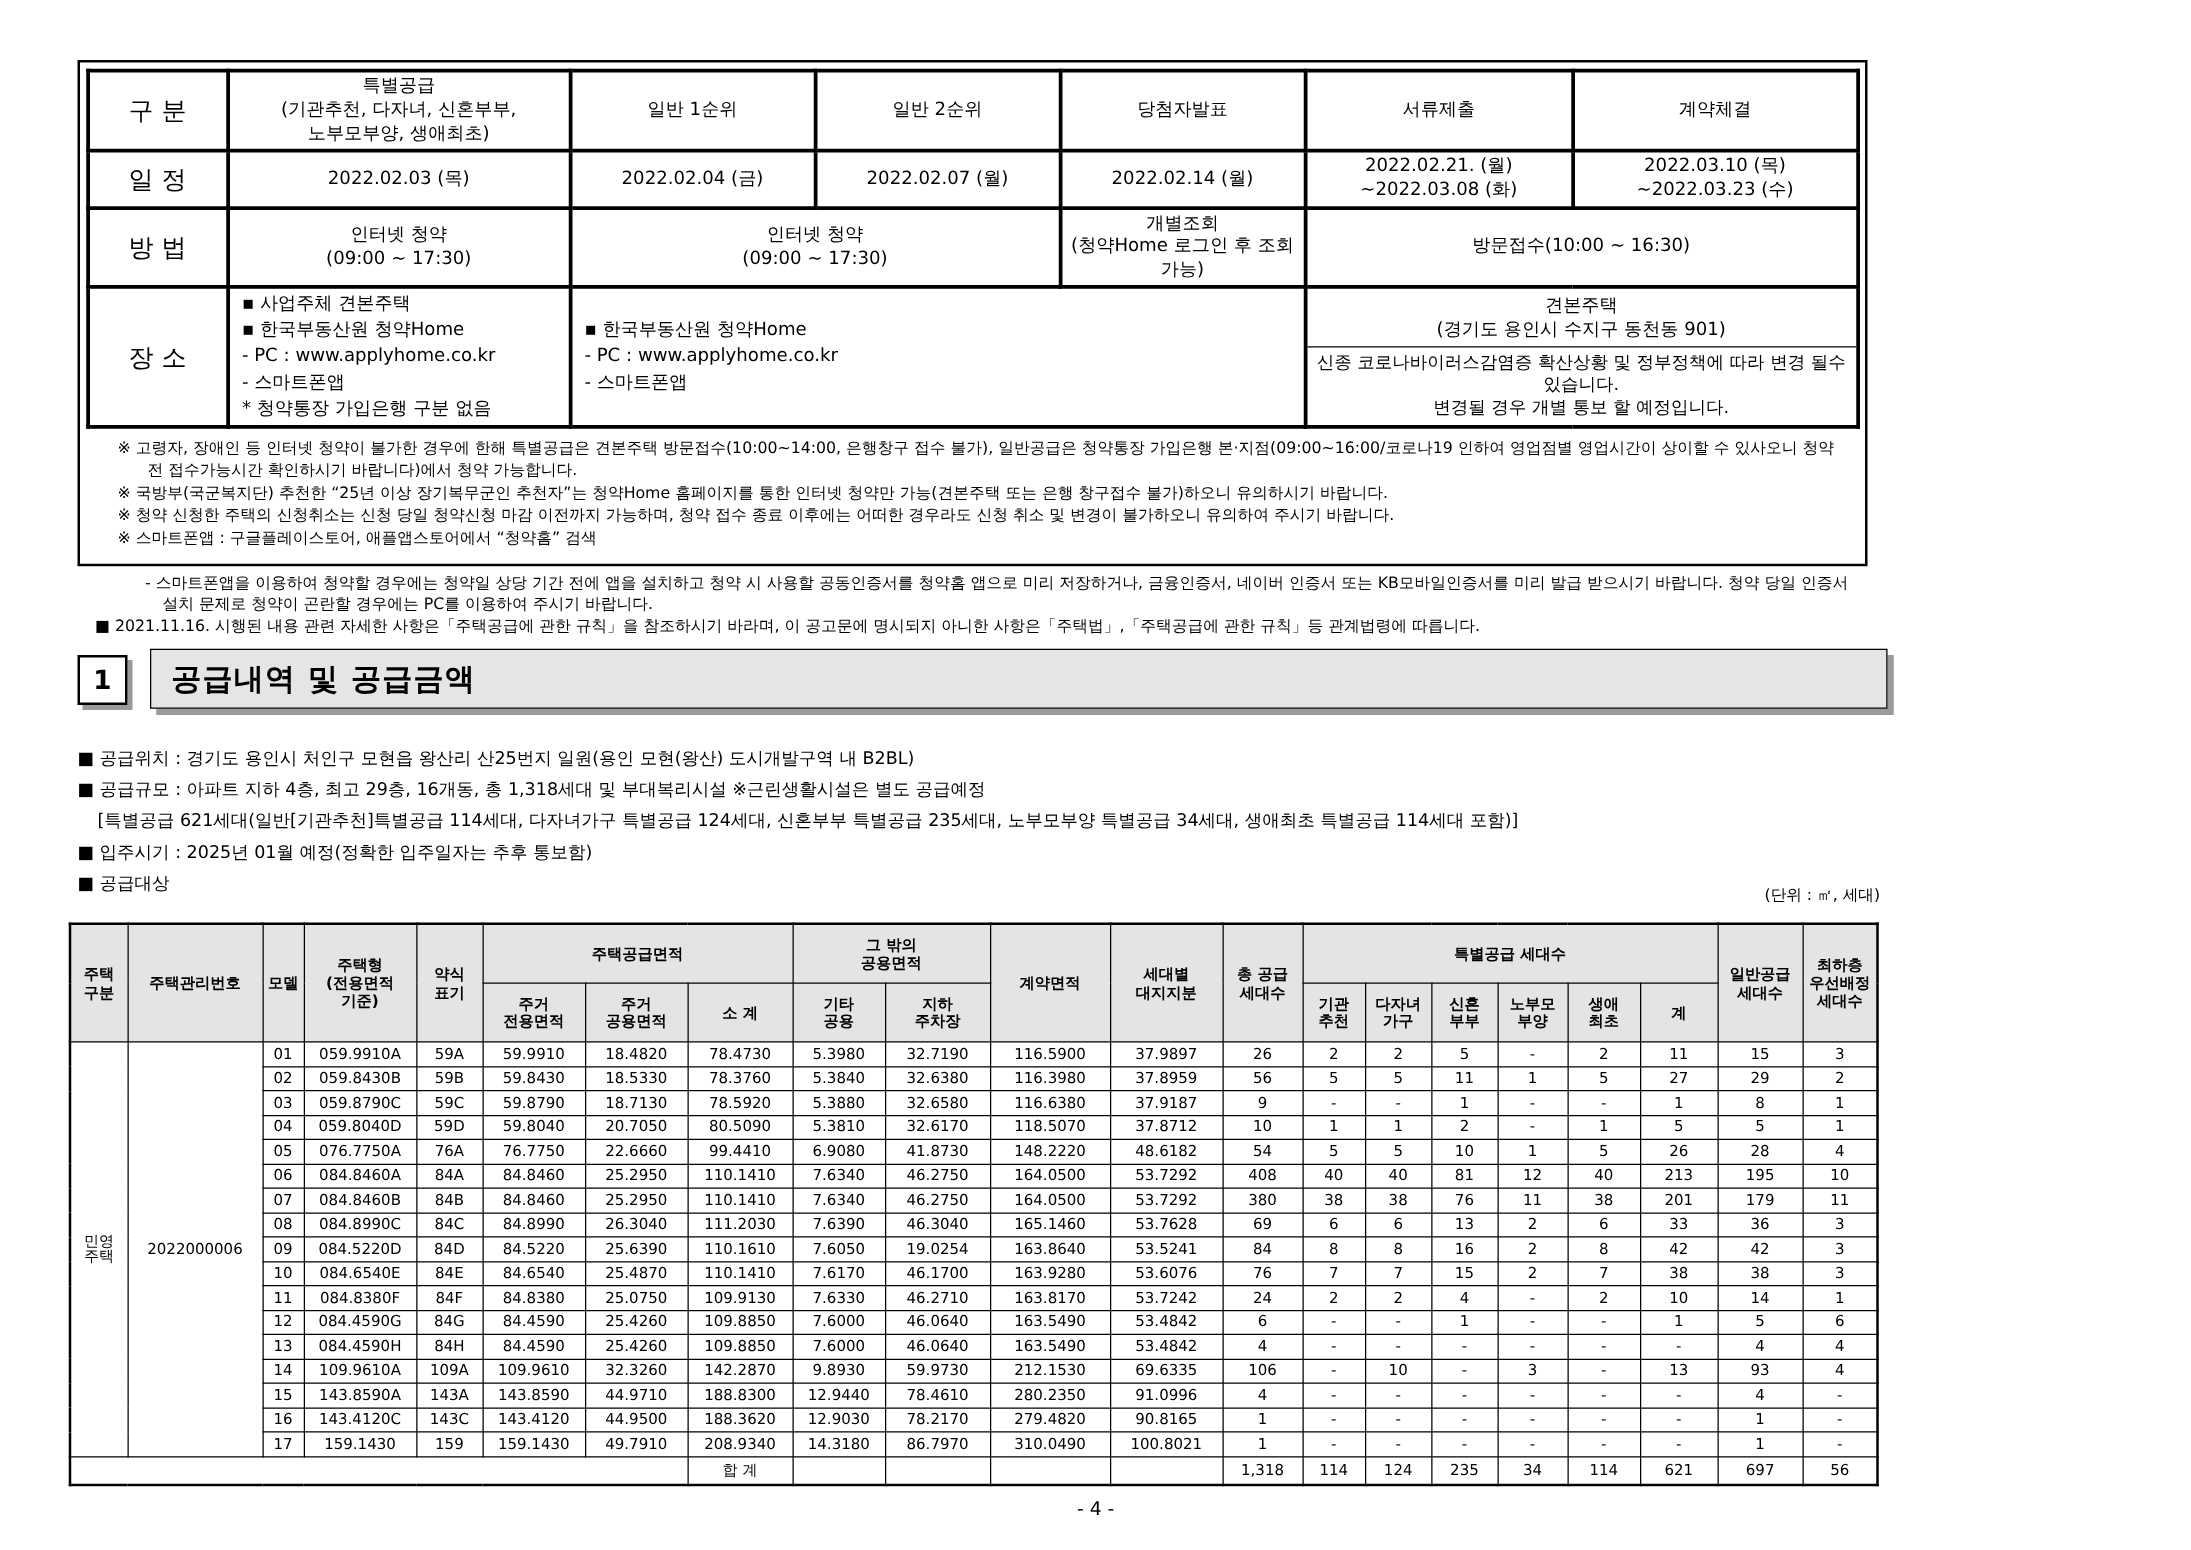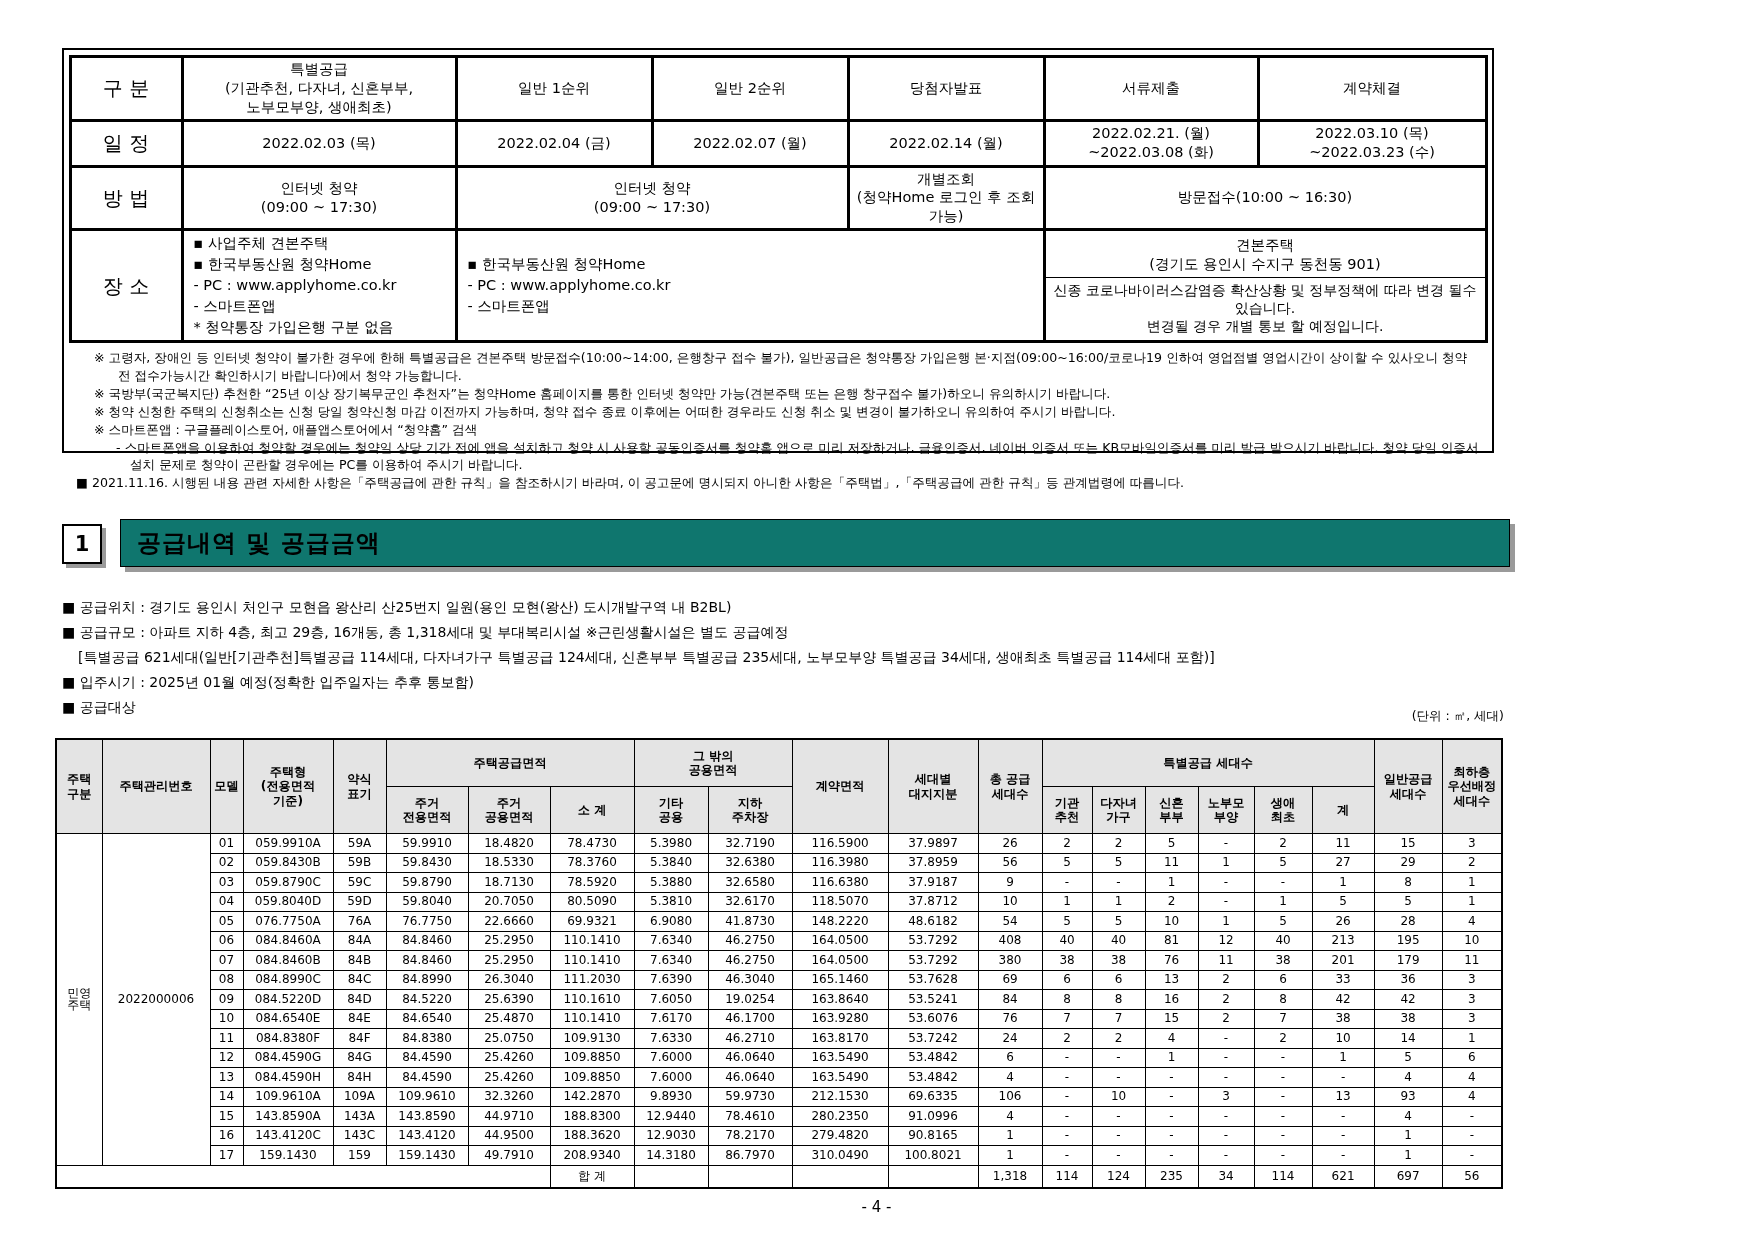--- a/index.html
+++ b/index.html
@@ -17,32 +17,32 @@
   .sched .rowhead { font-size:20px; }
   .sched .list { text-align:left; line-height:1.45; padding-left:10px; }
   .sched .nopad { padding:0; }
   .place-split > div { padding:3px 6px; }
   .place-split .half-top { border-bottom:1px solid #000; }
   .place-split .half-bot { font-size:14px; line-height:1.3; }
 
   
   .notes { padding:6px 10px 0 8px; font-size:12.6px; line-height:1.42; }
   .note     { padding-left:46px; text-indent:-24px; }
-  .note-sub { padding-left:58px; text-indent:-14px; }
+  .note-sub { padding-left:58px; text-indent:-14px;margin-top:18px; }
   .note-b   { padding-left:10px; text-indent:-6px; }
 
   
   .sec-num { position:absolute; left:62px; top:524px; width:40px; height:40px;
              border:2px solid #000; box-shadow:4px 4px 0 #9a9a9a; box-sizing:border-box;
              display:flex; align-items:center; justify-content:center;
              font-size:21px; font-weight:bold; background:#fff; }
   .sec-title { position:absolute; left:120px; top:519px; width:1390px; height:48px;
                border:1.5px solid #000; box-shadow:5px 5px 0 #9a9a9a; box-sizing:border-box;
                display:flex; align-items:center; font-size:24px; font-weight:bold;
-               padding-left:16px; background:#0f766e; letter-spacing:1px; }
+               padding-left:16px; background:#e5e5e5; letter-spacing:1px; }
 
   
   .bullets { position:absolute; left:62px; top:595px; width:1442px;
              font-size:14px; line-height:25px; }
   .bullet-ind { padding-left:16px; }
 
   .unit-note { position:absolute; left:62px; top:708px; width:1442px;
                text-align:right; font-size:12.5px; }
 
   
@@ -308,21 +308,21 @@
         <td>5</td>
         <td>5</td>
         <td>1</td>
       </tr>
       <tr>
         <td>05</td>
         <td>076.7750A</td>
         <td>76A</td>
         <td>76.7750</td>
         <td>22.6660</td>
-        <td>69.9321</td>
+        <td>99.4410</td>
         <td>6.9080</td>
         <td>41.8730</td>
         <td>148.2220</td>
         <td>48.6182</td>
         <td>54</td>
         <td>5</td>
         <td>5</td>
         <td>10</td>
         <td>1</td>
         <td>5</td>

